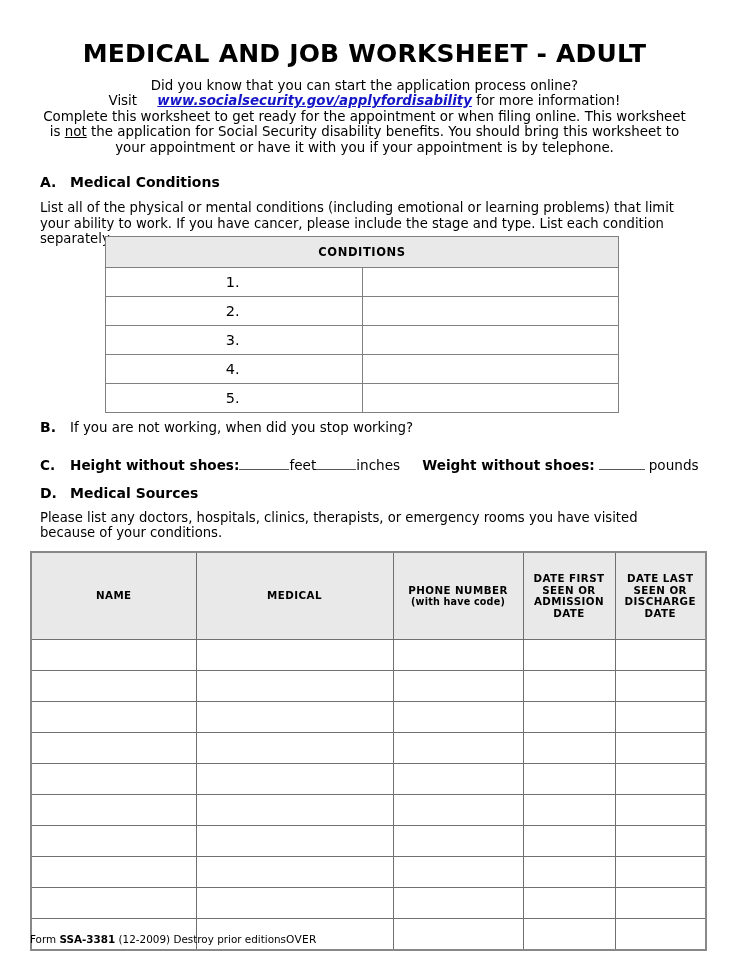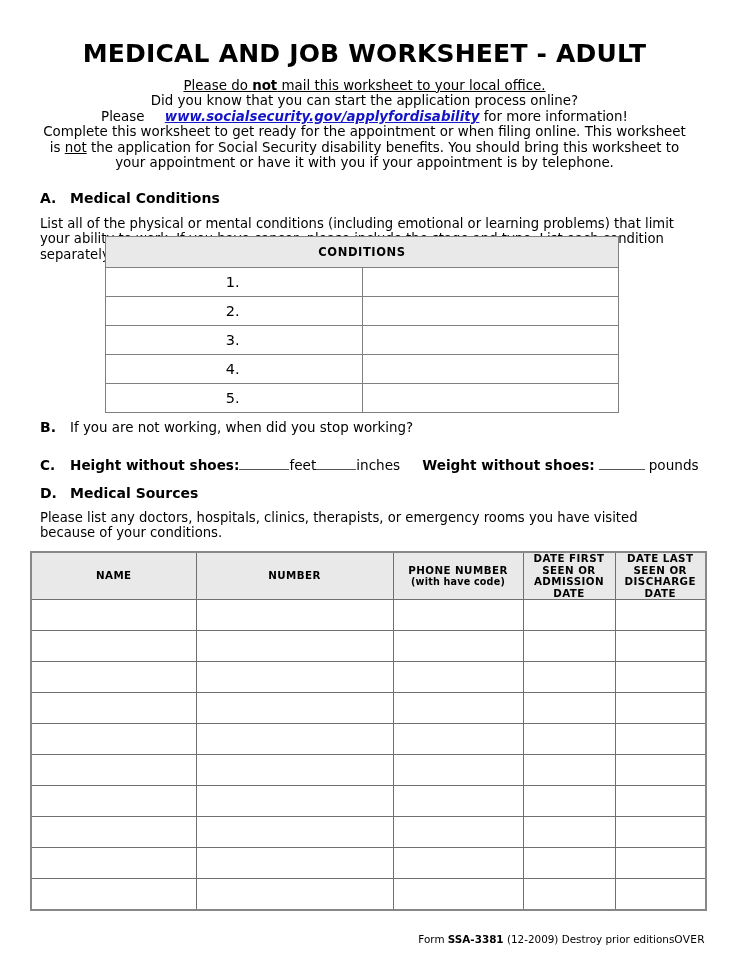--- a/index.html
+++ b/index.html
@@ -176,21 +176,21 @@
     border: 2px solid #888888;
   }
   table.src th {
     background: #e9e9e9;
     border: 1px solid #707070;
     font-size: 10.3px;
     font-weight: bold;
     letter-spacing: 0.45px;
     text-align: center;
     line-height: 11.6px;
-    padding: 0 2px;
+    padding: 20px 2px;
     height: 46px;
     box-sizing: border-box;
   }
   table.src th .sub {
     font-size: 9.6px;
     letter-spacing: 0.2px;
     display: block;
   }
   table.src td {
     border: 1px solid #707070;
@@ -201,42 +201,41 @@
   .col-name    { width: 165px; }
   .col-address { width: 197px; }
   .col-phone   { width: 130px; }
   .col-first   { width: 92px; }
   .col-last    { width: 91px; }
 
   
   .footer {
     position: absolute;
     left: 30px;
-    right: 24px;
+    right: 16px;
     top: 933px;
     display: flex;
-    justify-content: flex-end;
+    justify-content: flex-start;
     align-items: baseline;
     font-size: 10.4px;
   }
   .footer .form-id { font-weight: normal; }
   .footer .form-id .num { font-weight: bold; }
   .footer .over { font-weight: normal; font-size: 10.6px; letter-spacing: 0.3px; }
 </style>
 </head>
 <body>
 
 <div class="page">
 
   <h1 class="doc-title">MEDICAL AND JOB WORKSHEET - ADULT</h1>
 
   <div class="intro">
-    <span class="line u"><span>Please do </span><span class="b">not</span><span> mail this worksheet to your local office.</span></span>
     <span class="line">Did you know that you can start the application process online?</span>
-    <span class="line"><span>Please </span><a class="weblink" href="#">www.socialsecurity.gov/applyfordisability</a><span> for more information!</span></span>
+    <span class="line"><span>Visit </span><a class="weblink" href="#">www.socialsecurity.gov/applyfordisability</a><span> for more information!</span></span>
     <span class="line">Complete this worksheet to get ready for the appointment or when filing online. This worksheet</span>
     <span class="line"><span>is </span><span class="u">not</span><span> the application for Social Security disability benefits. You should bring this worksheet to</span></span>
     <span class="line">your appointment or have it with you if your appointment is by telephone.</span>
   </div>
 
   <div class="section" id="secA-head">
     <div class="sec-head">
       <span class="sec-letter">A.</span>
       <span>Medical Conditions</span>
     </div>
@@ -300,21 +299,21 @@
       <colgroup>
         <col class="col-name">
           <col class="col-address">
           <col class="col-phone">
           <col class="col-first">
           <col class="col-last">
       </colgroup>
       <thead>
         <tr id="src-head-row">
             <th><span>NAME</span></th>
-            <th><span>NUMBER</span></th>
+            <th><span>MEDICAL</span></th>
             <th><span>PHONE NUMBER</span><span class="sub">(with have code)</span></th>
             <th><span>DATE FIRST SEEN OR ADMISSION DATE</span></th>
             <th><span>DATE LAST SEEN OR DISCHARGE DATE</span></th>
           </tr>
       </thead>
       <tbody id="src-body">
           <tr>
             <td></td>
             <td></td>
             <td></td>

